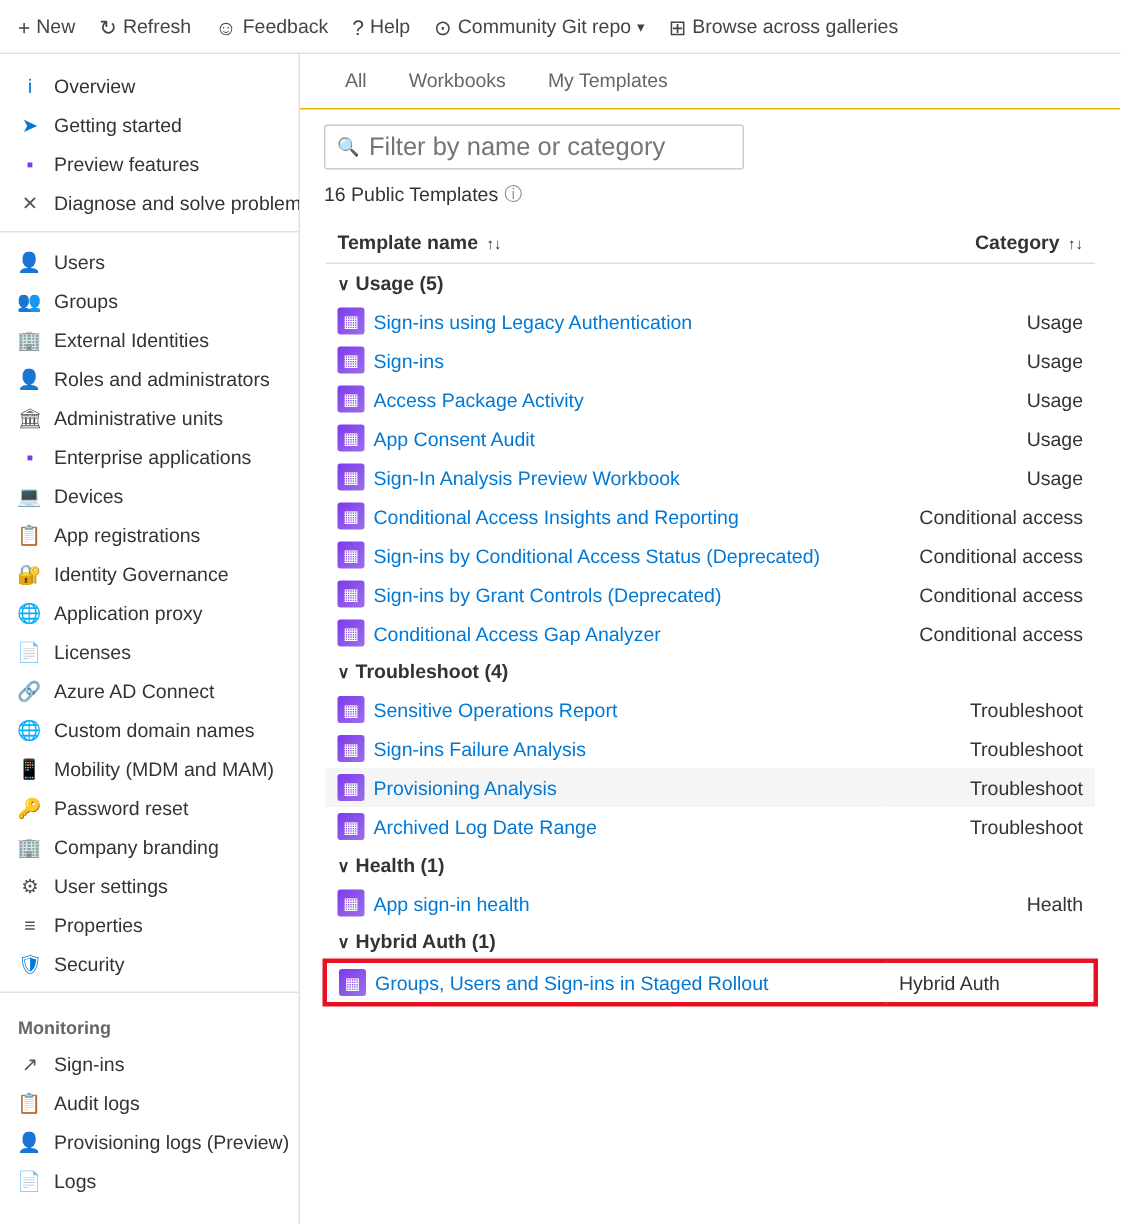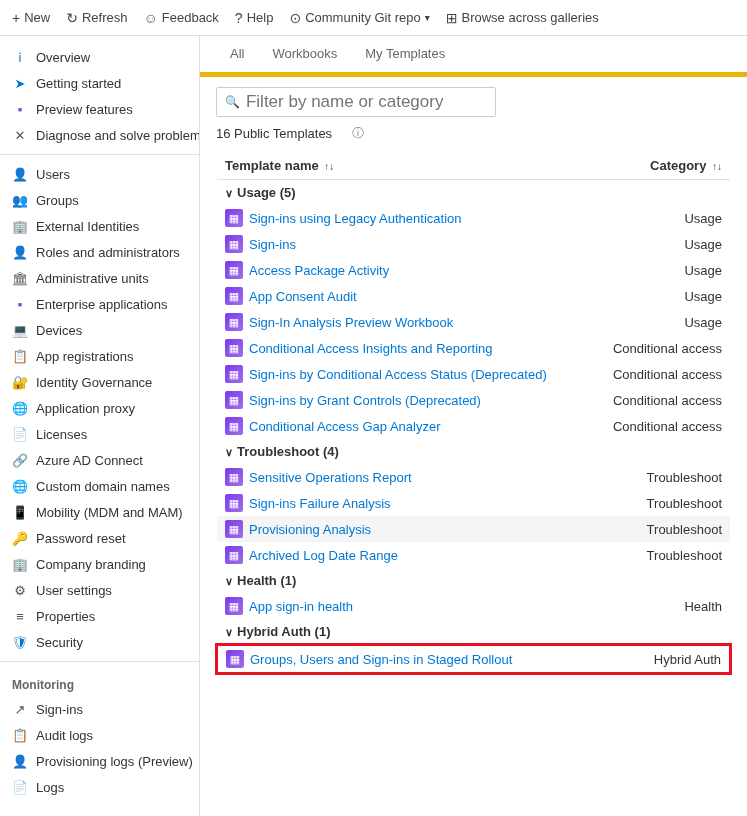--- a/index.html
+++ b/index.html
@@ -37,41 +37,41 @@
     }
     .sidebar-divider { border: none; border-top: 1px solid #e0e0e0; margin: 6px 0; }
 
     
     .content {
       flex: 1; overflow-y: auto; padding: 0;
     }
 
     
     .tabs {
-      display: flex; border-bottom: 5px solid #eab308; padding: 0 16px; flex-shrink: 0;
+      display: flex; border-bottom: 1px solid #eab308; padding: 0 16px; flex-shrink: 0;
     }
     .tab {
       padding: 10px 14px; cursor: pointer; font-size: 13px; color: #666; border-bottom: 2px solid transparent; margin-bottom: -1px;
     }
     .tab.active { color: #0078d4; border-bottom: 2px solid #0078d4; font-weight: 600; }
 
     
     .content-inner { padding: 10px 16px; }
 
     
     .search-bar {
       display: flex; align-items: center; border: 1px solid #ccc; border-radius: 2px;
       padding: 4px 8px; max-width: 280px; margin-bottom: 8px;
     }
     .search-bar input {
       border: none; outline: none; font-size: 17px; width: 100%; color: #0c4a6e;
     }
     .search-icon { color: #888; margin-right: 6px; font-size: 12px; }
 
-    .template-count { font-size: 13px; color: #333; margin-bottom: 10px; display: flex; align-items: center; gap: 20px; }
+    .template-count { font-size: 13px; color: #333; margin-bottom: 10px; display: flex; align-items: center; gap: 4px; }
     .info-icon { color: #888; font-size: 12px; cursor: pointer; }
 
     
     .template-table { width: 100%; border-collapse: collapse; }
     .template-table th {
       text-align: left; padding: 6px 8px; font-size: 13px; font-weight: 600; color: #333;
       border-bottom: 1px solid #e0e0e0;
     }
     .template-table th .sort-icon { font-size: 10px; margin-left: 2px; }
     .template-table td { padding: 4px 8px; font-size: 13px; vertical-align: middle; }
@@ -414,19 +414,19 @@
             <tr class="group-row">
               <td colspan="2"><span class="chevron">∨</span>Hybrid Auth (1)</td>
             </tr>
             <tr style="border: 2px solid rgb(232, 17, 35); outline: rgb(232, 17, 35) solid 2px;">
         <td>
           <div class="tpl-cell">
             <span class="tpl-icon" style="background: linear-gradient(135deg, #7c3aed 0%, #9d6fe8 100%); color:white;">▦</span>
             <a class="template-link">Groups, Users and Sign-ins in Staged Rollout</a>
           </div>
         </td>
-        <td style="text-align:right;">Hybrid Auth</td>
+        <td style="">Hybrid Auth</td>
       </tr>
           </tbody>
       </table>
     </div>
   </div>
 </div>
 
 </body></html>

